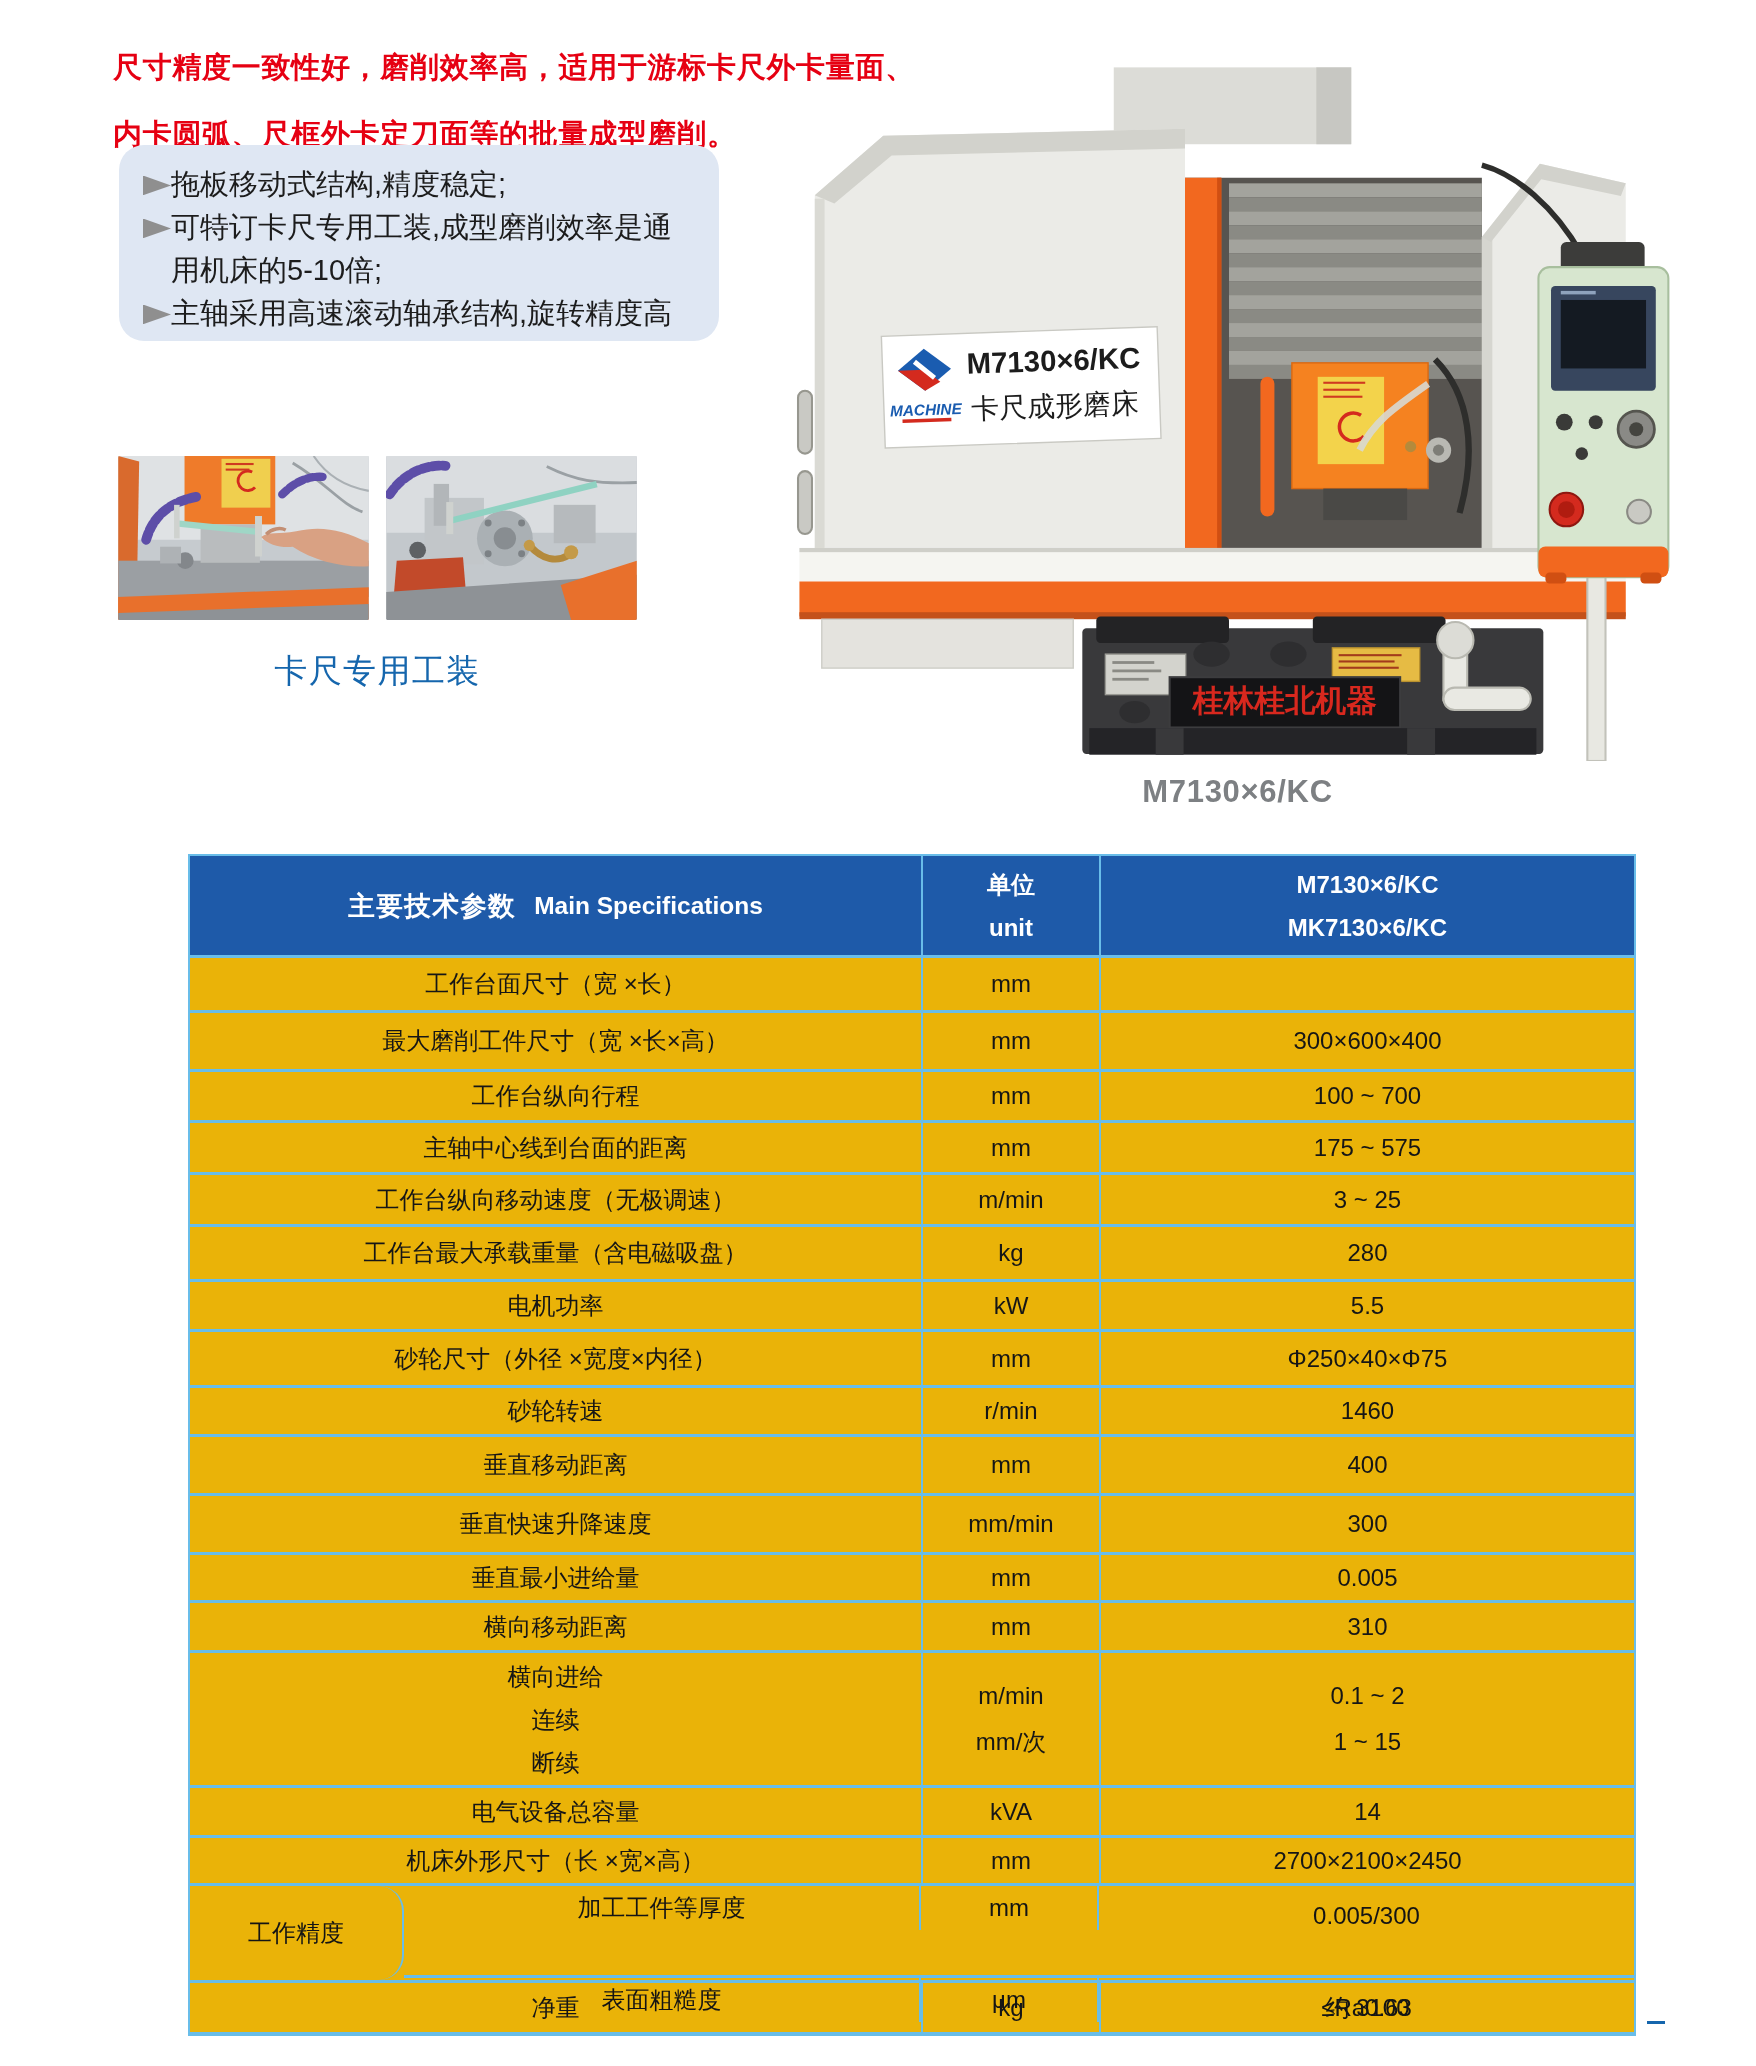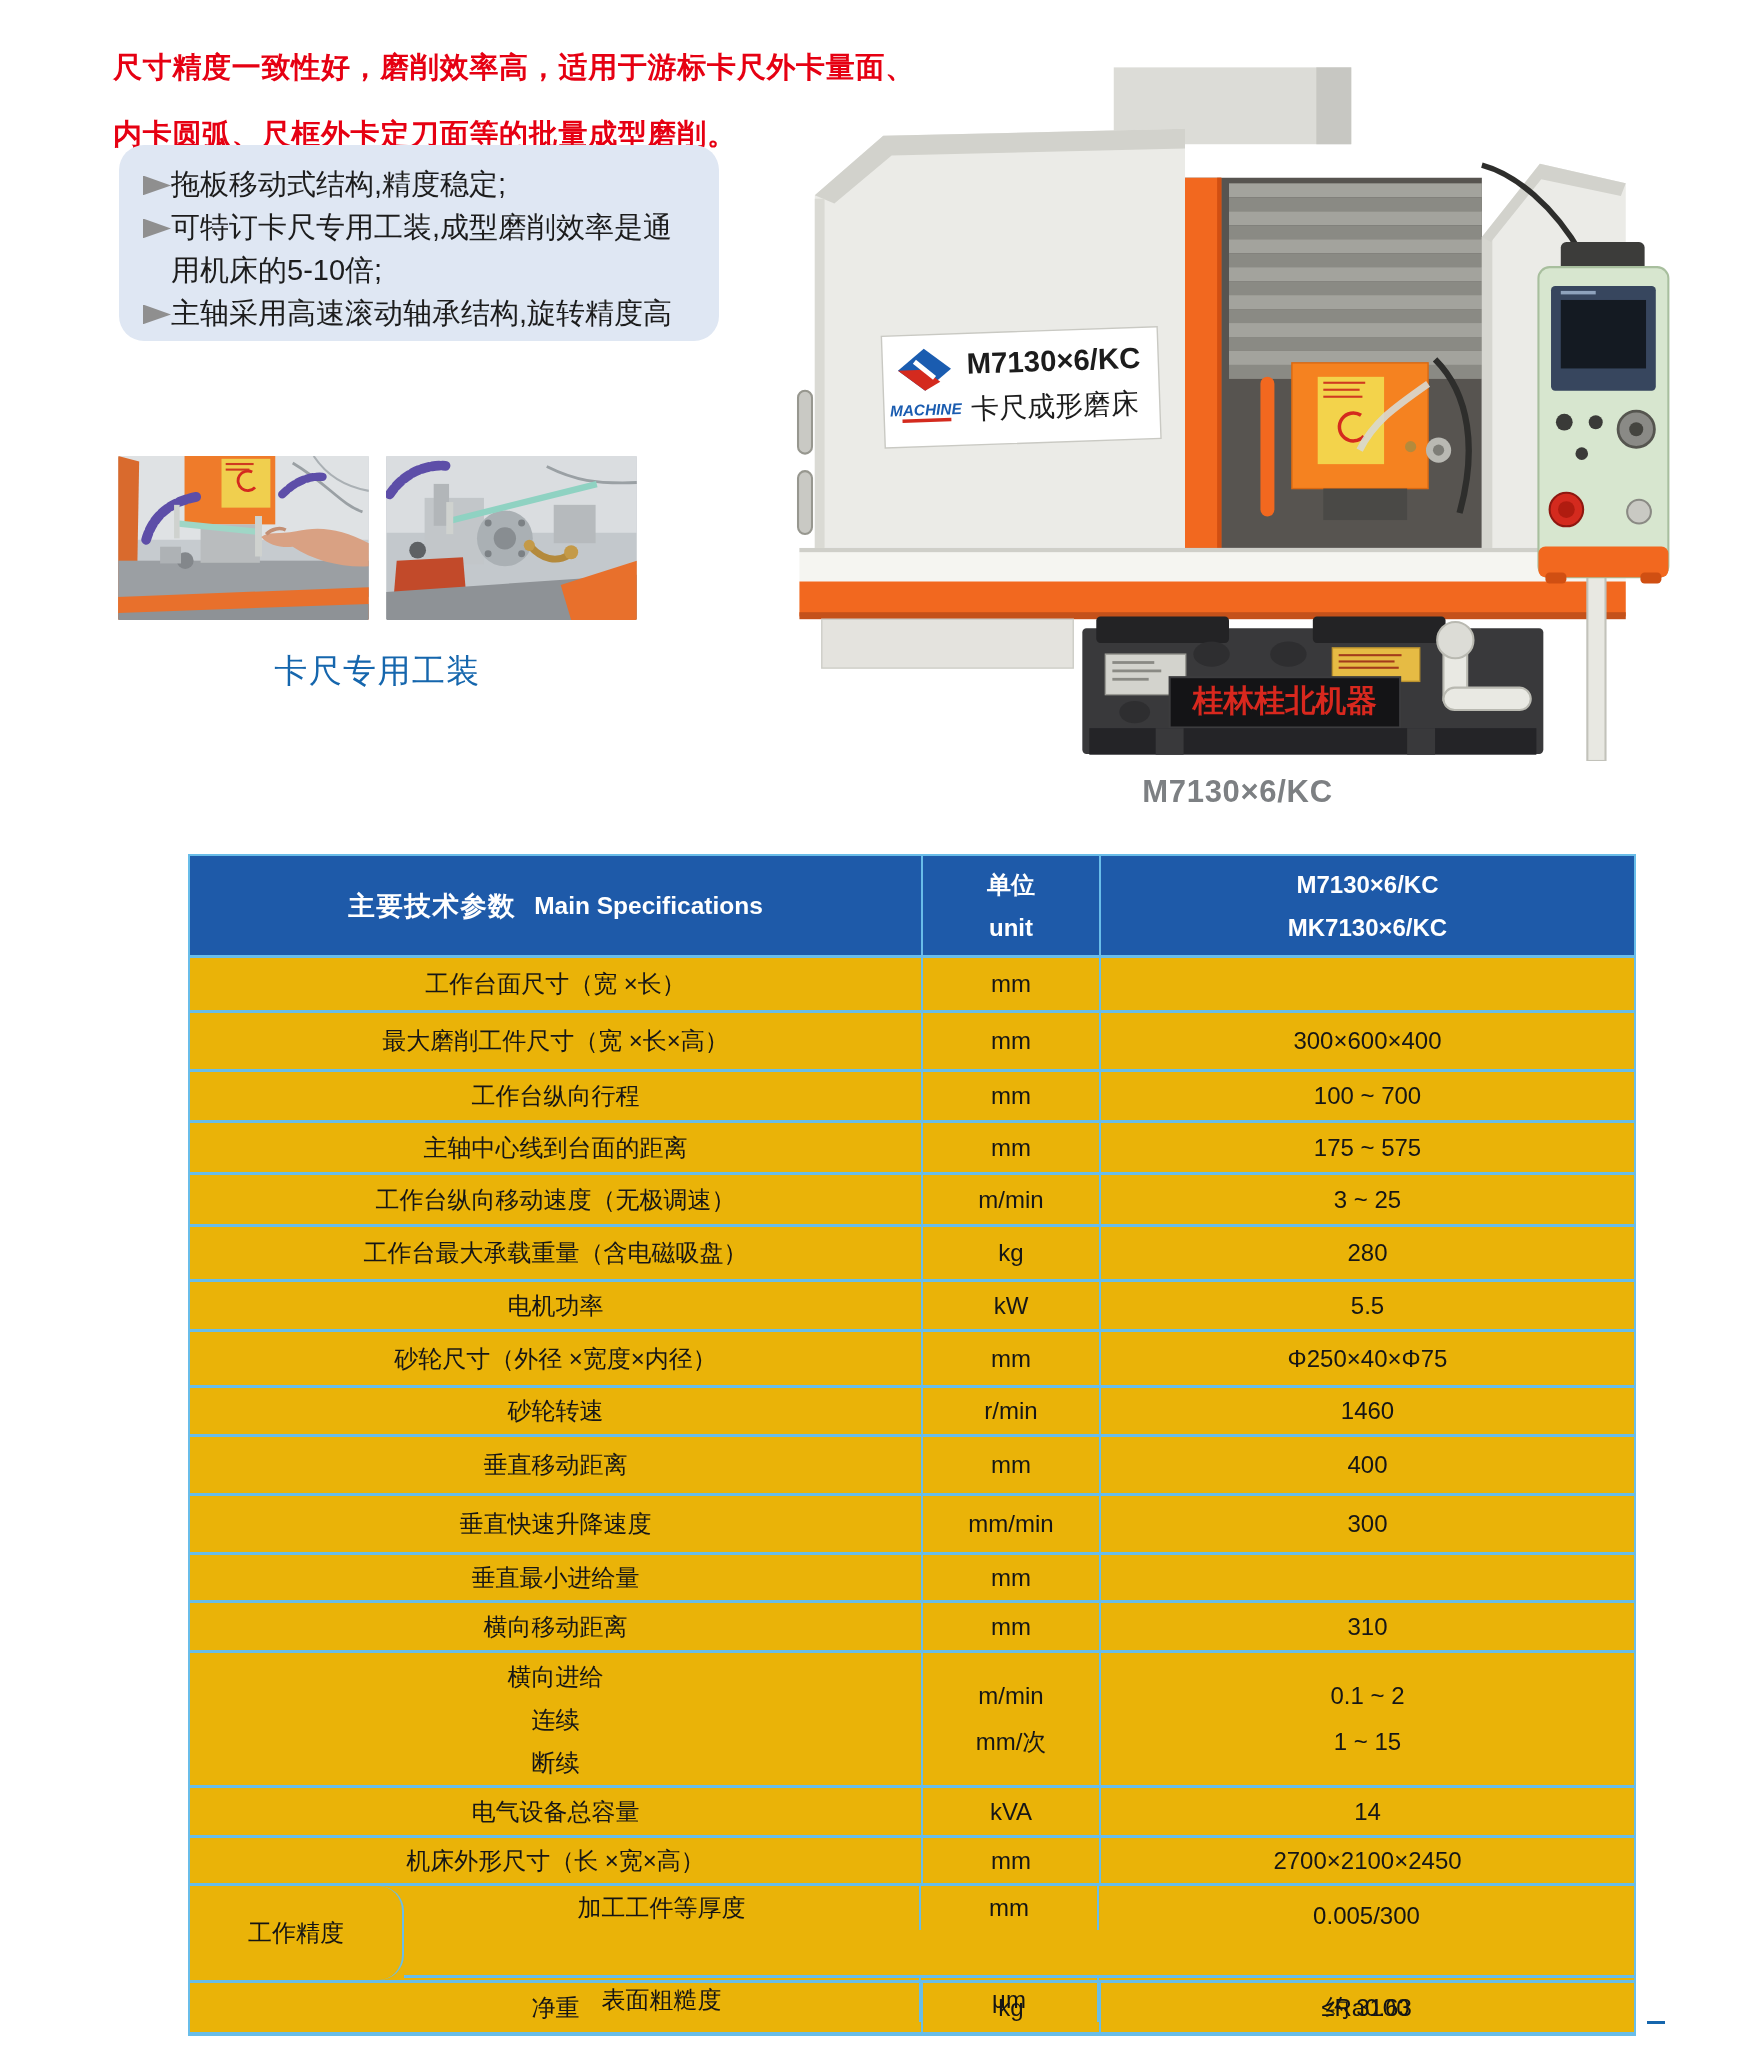--- a/index.html
+++ b/index.html
@@ -396,20 +396,21 @@
     <div class="c v">400</div>
   </div>
   <div class="trow" style="height:59px">
     <div class="c p">垂直快速升降速度</div>
     <div class="c u">mm/min</div>
     <div class="c v">300</div>
   </div>
   <div class="trow" style="height:48px">
     <div class="c p">垂直最小进给量</div>
     <div class="c u">mm</div>
+    <div class="c v">0.005</div>
   </div>
   <div class="trow" style="height:50px">
     <div class="c p">横向移动距离</div>
     <div class="c u">mm</div>
     <div class="c v">310</div>
   </div>
 
   <div class="trow cross" style="height:135px">
     <div class="c p">
       <span class="line">横向进给</span>

